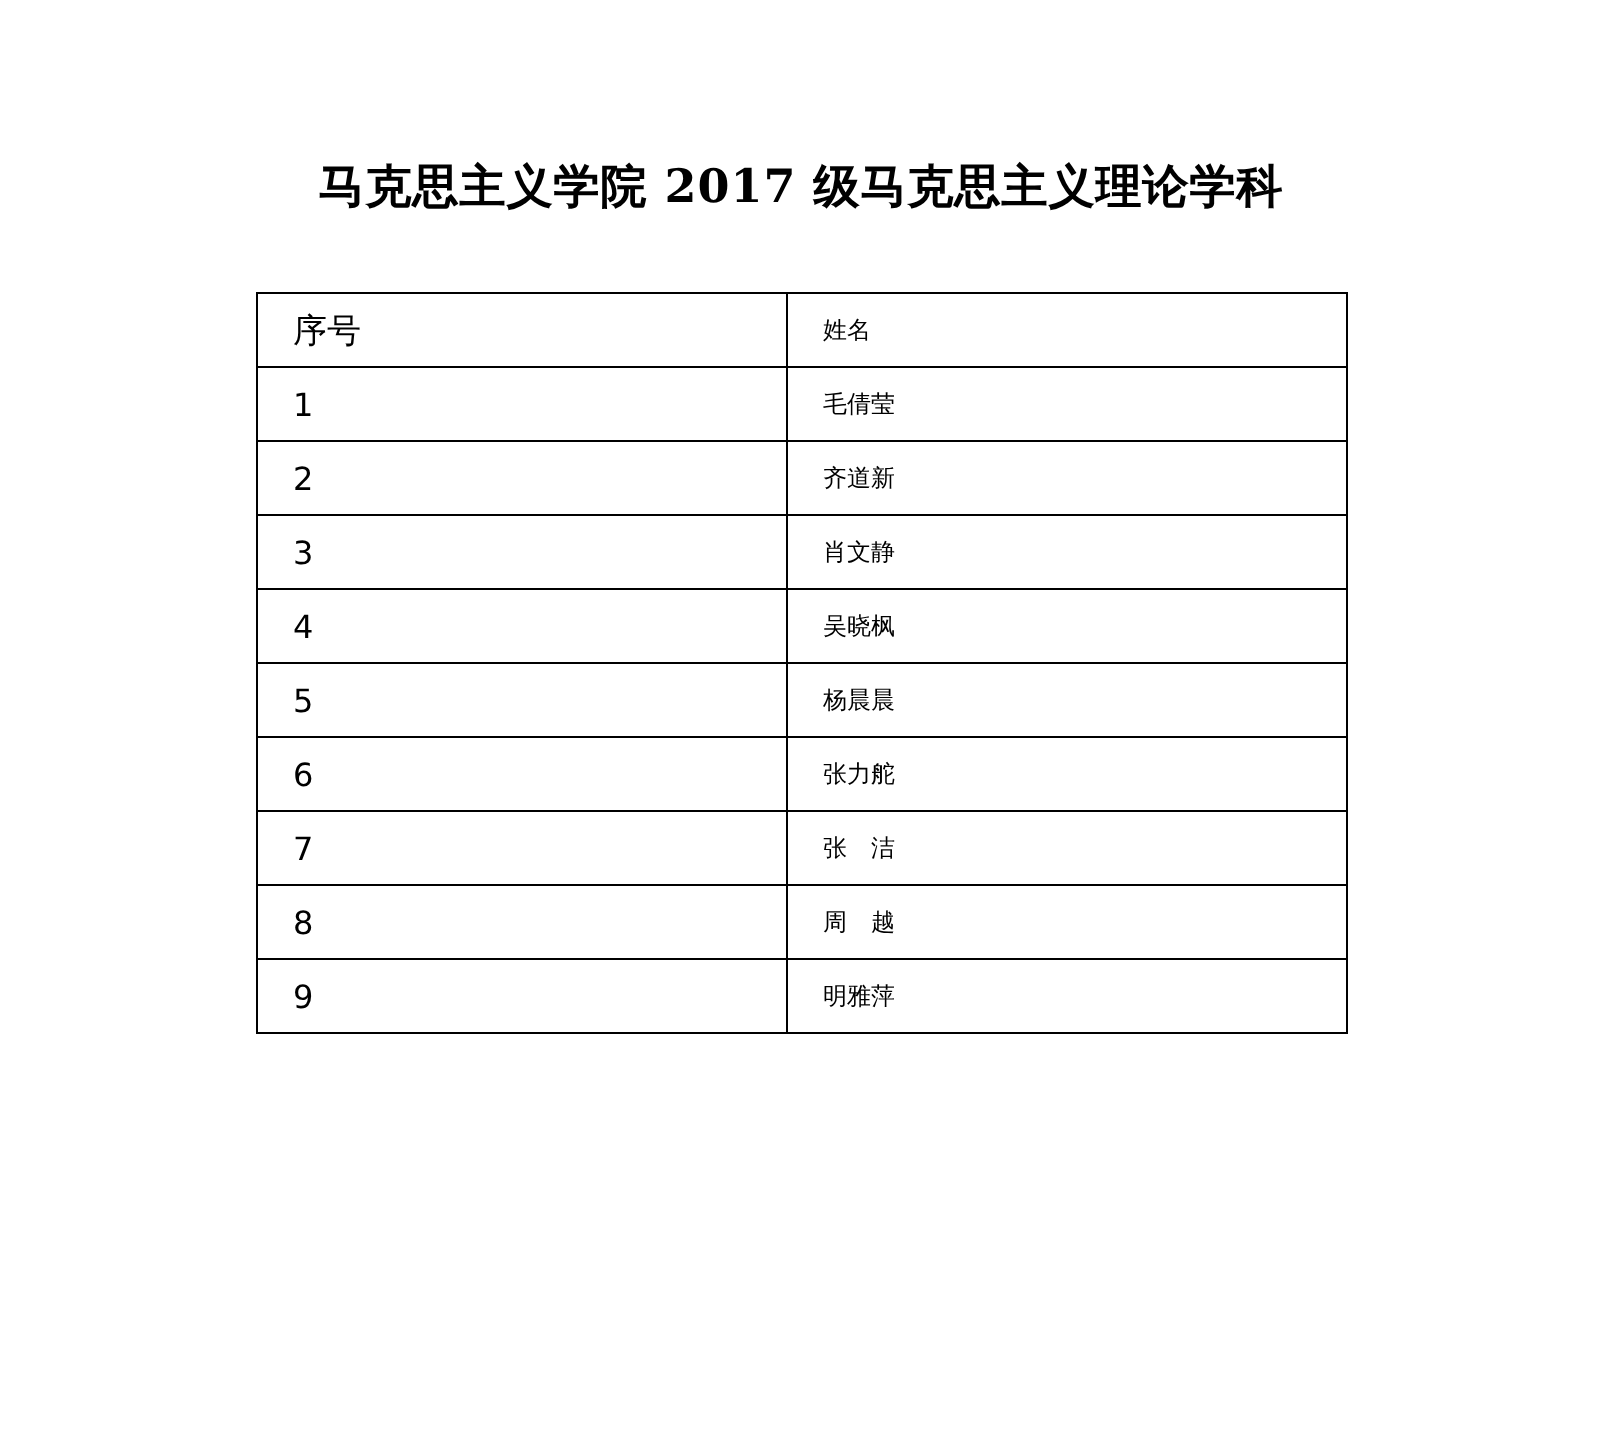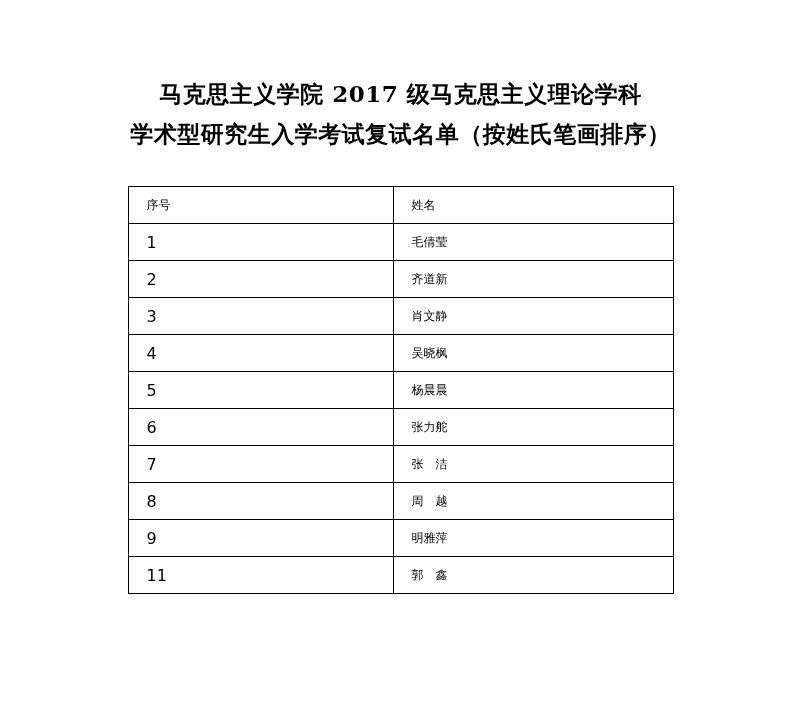--- a/index.html
+++ b/index.html
@@ -36,21 +36,21 @@
   table.name-table {
     border-collapse: collapse;
     margin: 32px auto 0 auto;
     width: 545px;
     table-layout: fixed;
   }
   table.name-table td, table.name-table th {
     border: 1px solid #000000;
     height: 36px;
     padding: 0 0 0 18px;
-    font-size: 12px;
+    font-size: 17px;
     font-weight: normal;
     text-align: left;
     vertical-align: middle;
     font-family: "DejaVu Sans", "Liberation Sans", sans-serif;
   }
   table.name-table th {
     font-family: "DejaVu Serif", "Liberation Serif", serif;
   }
   table.name-table .col-idx {
     width: 265px;
@@ -67,21 +67,20 @@
     font-size: 16px;
   }
 </style>
 </head>
 <body>
 
 <div class="page">
 
   <div class="doc-title">
     <span class="line">马克思主义学院 2017 级马克思主义理论学科</span>
-    <span class="line">学术型研究生入学考试复试名单（按姓氏笔画排序）</span>
   </div>
 
   <table class="name-table">
     <colgroup>
       <col class="col-idx">
       <col class="col-name">
     </colgroup>
     <thead>
       <tr>
         <th class="cell-idx">序号</th>
@@ -118,20 +117,16 @@
         <td class="cell-name">张　洁</td>
       </tr>
       <tr>
         <td class="cell-idx">8</td>
         <td class="cell-name">周　越</td>
       </tr>
       <tr>
         <td class="cell-idx">9</td>
         <td class="cell-name">明雅萍</td>
       </tr>
-      <tr>
-        <td class="cell-idx">11</td>
-        <td class="cell-name">郭　鑫</td>
-      </tr>
     </tbody>
   </table>
 
 </div>
 
 </body></html>

